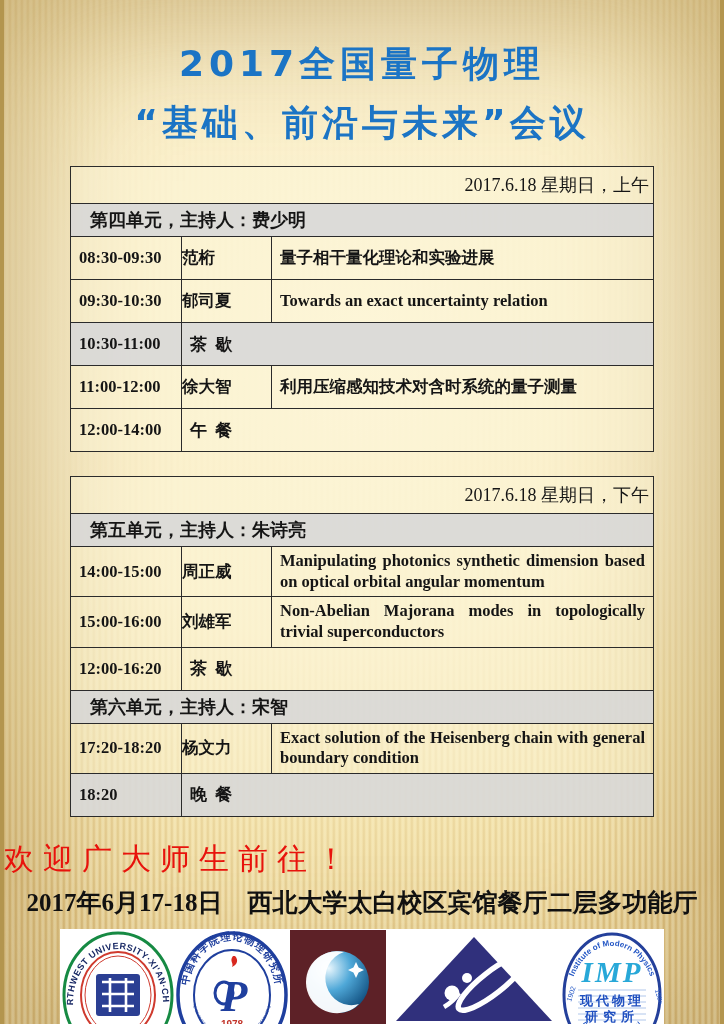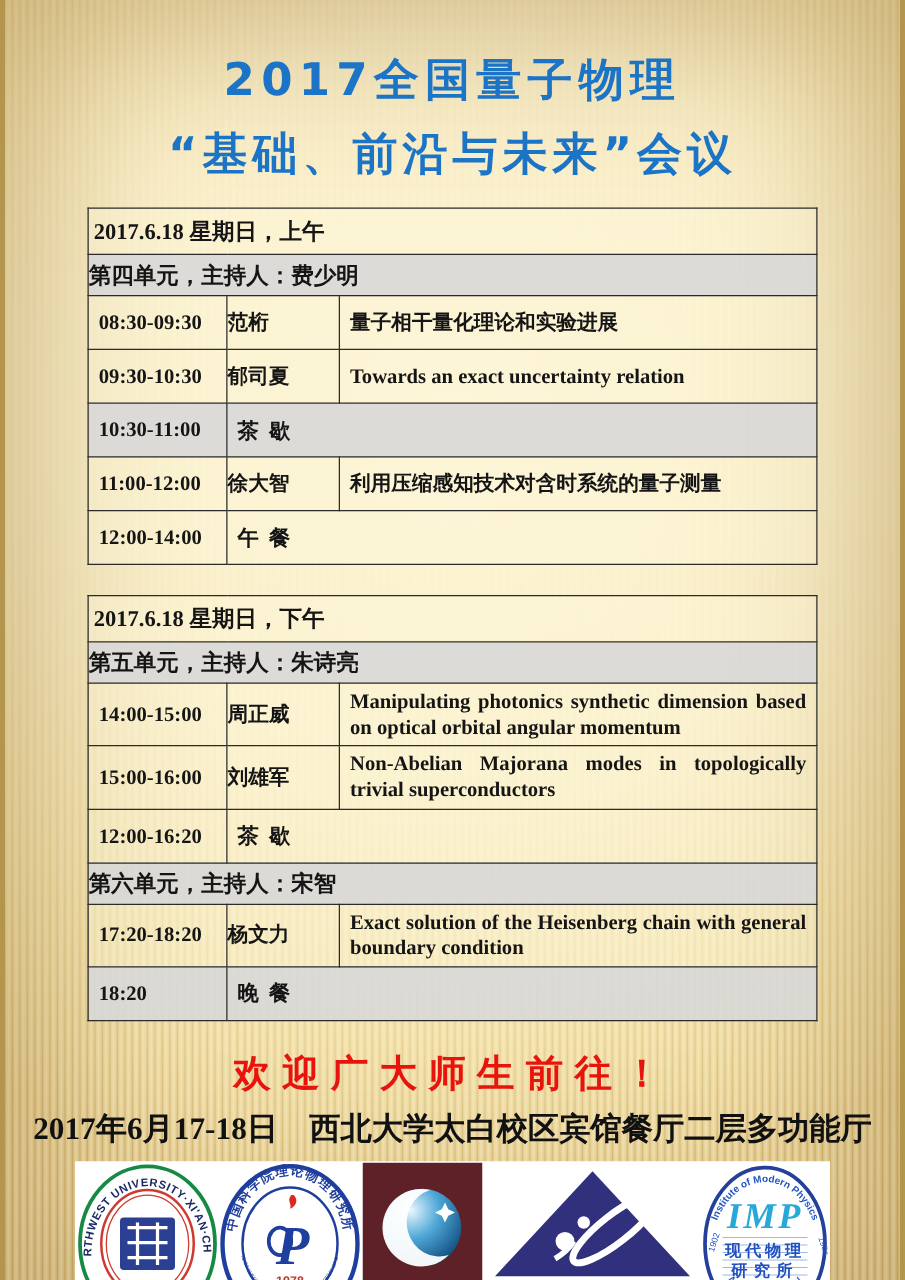--- a/index.html
+++ b/index.html
@@ -20,29 +20,29 @@
     font-family:"DejaVu Sans", sans-serif; font-weight:bold; }
   .title1 { font-size:36px; letter-spacing:5px; }
   .title2 { font-size:36px; letter-spacing:4px; margin-top:10px; }
 
   table.sched { width:584px; margin:18px auto 0; border-collapse:collapse;
     table-layout:fixed; color:#151515; }
   table.sched.second { margin-top:24px; }
   .sched td { border:1px solid #2b2b2b; vertical-align:middle;font-weight:bold; }
   tr.r-cream > td { background:rgba(253,247,219,0.38); }
   tr.r-gray  > td { background:rgba(216,216,216,0.90); }
-  td.thead { text-align:left; font-weight:bold; font-size:18px; padding:6px 4px;margin-left:10px; }
-  td.unit  { font-weight:bold; font-size:18px; padding:4px 0; }
+  td.thead { text-align:right; font-weight:normal; font-size:18px; padding:6px 4px;margin-left:10px; }
+  td.unit  { font-weight:bold; font-size:18px; padding:4px 19px; }
   td.time  { font-size:16.5px; padding:11px 2px 11px 8px; }
   td.speaker { text-align:left; font-size:16.5px; }
   td.title { font-size:16.5px; line-height:1.25; padding:4px 8px; text-align:justify; }
   td.break { font-weight:bold; font-size:17px; padding:5px 8px; letter-spacing:2px; }
 
-  .welcome { margin-top:22px; text-align:center; color:#e8130c;
-    font-size:30px; font-weight:bold; letter-spacing:9px; }
+  .welcome { margin-top:22px; text-align:left; color:#e8130c;
+    font-size:30px; font-weight:normal; letter-spacing:9px; }
   .venue { margin-top:6px; text-align:center; color:#111;
     font-size:25px; font-weight:bold; white-space:nowrap; }
 
   .logo-band { margin:10px auto 0; width:604px; height:132px; background:#ffffff;
     display:flex; align-items:center; justify-content:space-between; padding:0 2px; }
   .logo-band svg { display:block; }
   .arc-sans { font-family:"Liberation Sans", sans-serif; }
 </style>
 </head>
 <body>

